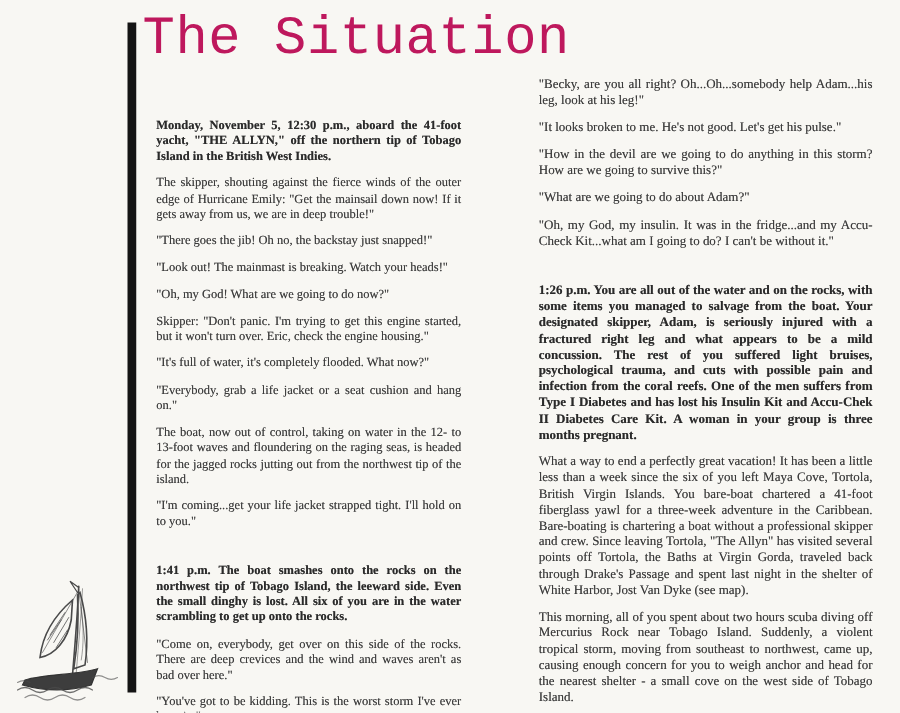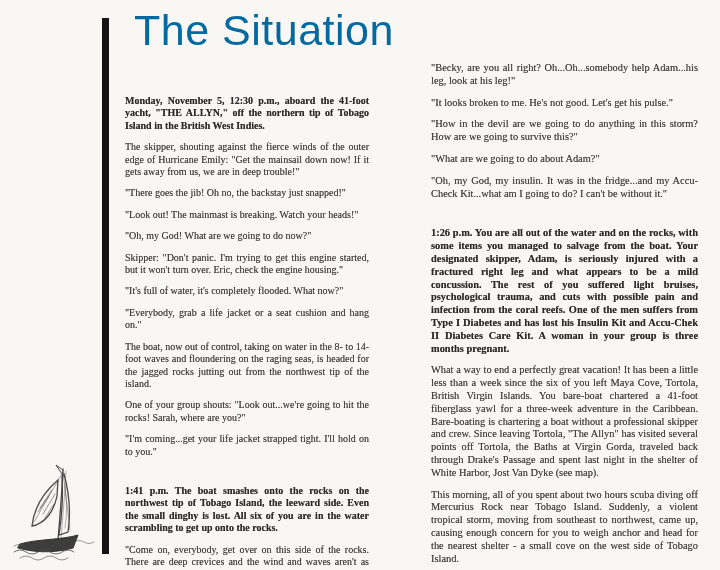--- a/index.html
+++ b/index.html
@@ -14,27 +14,27 @@
     width: 720px; height: 570px;
   }
   .accent-bar {
     position: absolute;
     left: 102px; top: 18px;
     width: 7px; height: 536px;
     background: #141414;
   }
   .title {
     position: absolute;
-    left: 134px; top: 6px;
+    left: 114px; top: 6px;
     margin: 0;
     font-size: 43px;
     font-weight: 400;
     letter-spacing: 0.5px;
-    color: #0369a1;
-    font-family: Liberation Sans, sans-serif;
+    color: #be185d;
+    font-family: Liberation Mono, monospace;
   }
   .col {
     position: absolute;
     color: #3c3c3c;
     text-align: justify;
     text-shadow: 0 0 0.4px rgba(70,70,70,0.65);
   }
   .col-left {
     left: 125px; top: 68px;
     width: 244px;
@@ -69,22 +69,21 @@
 
   <div class="col col-left">
       <p class="para bold">Monday, November 5, 12:30 p.m., aboard the 41-foot yacht, "THE ALLYN," off the northern tip of Tobago Island in the British West Indies.</p>
       <p class="para">The skipper, shouting against the fierce winds of the outer edge of Hurricane Emily: "Get the mainsail down now!  If it gets away from us, we are in deep trouble!"</p>
       <p class="para">"There goes the jib!  Oh no, the backstay just snapped!"</p>
       <p class="para">"Look out!  The mainmast is breaking.  Watch your heads!"</p>
       <p class="para">"Oh, my God!  What are we going to do now?"</p>
       <p class="para">Skipper:  "Don't panic.  I'm trying to get this engine started, but it won't turn over.  Eric, check the engine housing."</p>
       <p class="para">"It's full of water, it's completely flooded.  What now?"</p>
       <p class="para">"Everybody, grab a life jacket or a seat cushion and hang on."</p>
-      <p class="para">The boat, now out of control, taking on water in the 8- to 14-foot waves and floundering on the raging seas, is headed for the jagged rocks jutting out from the northwest tip of the island.</p>
-      <p class="para">One of your group shouts:  "Look out...we're going to hit the rocks! Sarah, where are you?"</p>
+      <p class="para">The boat, now out of control, taking on water in the 12- to 13-foot waves and floundering on the raging seas, is headed for the jagged rocks jutting out from the northwest tip of the island.</p>
       <p class="para">"I'm coming...get your life jacket strapped tight.  I'll hold on to you."</p>
       <p class="para bold">1:41 p.m.  The boat smashes onto the rocks on the northwest tip of Tobago Island, the leeward side.  Even the small dinghy is lost.  All six of you are in the water scrambling to get up onto the rocks.</p>
       <p class="para">"Come on, everybody, get over on this side of the rocks.  There are deep crevices and the wind and waves aren't as bad over here."</p>
       <p class="para">"You've got to be kidding.  This is the worst storm I've ever been in."</p>
     </div>
 
   <div class="col col-right">
       <p class="para">"Becky, are you all right? Oh...Oh...somebody help Adam...his leg, look at his leg!"</p>
       <p class="para">"It looks broken to me.  He's not good.  Let's get his pulse."</p>
       <p class="para">"How in the devil are we going to do anything in this storm?  How are we going to survive this?"</p>

